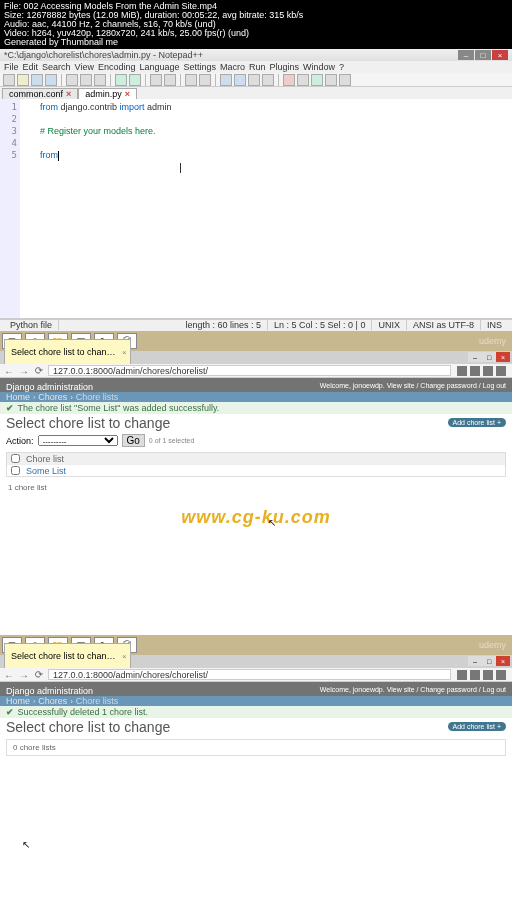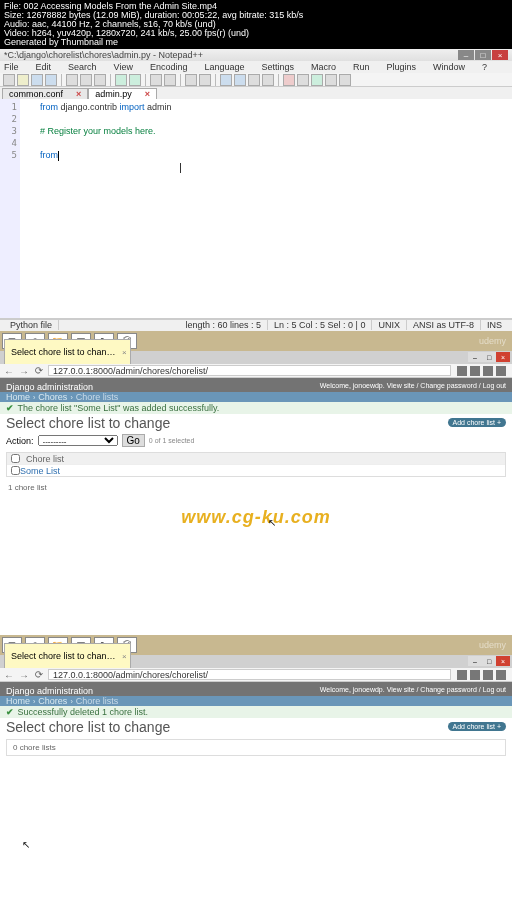--- a/index.html
+++ b/index.html
@@ -5,30 +5,30 @@
 *{margin:0;padding:0;box-sizing:border-box;font-family:Tahoma,Arial,sans-serif;font-size:9px}
 body{width:512px;background:#fff}
 .console{background:#000;color:#fff;padding:2px 4px;font-family:Consolas,monospace;font-size:8px;line-height:9px}
 .console div{white-space:nowrap;overflow:hidden}
 .npp-title{background:linear-gradient(#f0f0f0,#e0e0e0);height:12px;display:flex;align-items:center;padding:0 4px;font-size:8px;color:#444}
 .npp-title .spacer{flex:1}
 .winbtn{width:16px;height:10px;display:inline-flex;align-items:center;justify-content:center;font-size:8px;margin-left:1px}
 .winbtn.min{background:#888;color:#fff}
 .winbtn.max{background:#888;color:#fff}
 .winbtn.close{background:#c84040;color:#fff}
-.npp-menu{background:#f0f0f0;height:12px;display:flex;align-items:center;padding:0 4px;font-size:8px;gap:17px;color:#333}
+.npp-menu{background:#f0f0f0;height:12px;display:flex;align-items:center;padding:0 4px;font-size:8px;gap:4px;color:#333}
 .npp-toolbar{background:#f4f4f4;height:14px;display:flex;align-items:center;padding:0 3px;gap:2px;border-bottom:1px solid #ccc}
 .tbicon{width:12px;height:12px;display:inline-block;background:#ddd;border:1px solid #aaa}
 .tbicon.blue{background:#cde}
 .tbicon.green{background:#ced}
 .tbicon.red{background:#ecc}
 .tbicon.yellow{background:#eec}
 .tbsep{width:1px;height:12px;background:#bbb;margin:0 2px}
 .npp-tabs{height:12px;background:#f0f0f0;display:flex;align-items:flex-end;padding-left:2px}
-.npp-tab{background:#fff;border:1px solid #aaa;border-bottom:none;padding:0 6px;font-size:8px;display:flex;align-items:center;gap:13px;height:11px}
+.npp-tab{background:#fff;border:1px solid #aaa;border-bottom:none;padding:0 6px;font-size:8px;display:flex;align-items:center;gap:3px;height:11px}
 .npp-tab .x{color:#c44;font-weight:bold}
 .npp-tab.inactive{background:#e8e8e8}
 .npp-editor{display:flex;height:220px;background:#fff;border-bottom:1px solid #ccc}
 .gutter{width:20px;background:#eef;color:#888;text-align:right;padding:2px 3px;font-family:Consolas,monospace;font-size:9px;line-height:12px}
 .code{flex:1;padding:2px 20px;font-family:Consolas,monospace;font-size:9px;line-height:12px;color:#333;position:relative}
 .code .kw{color:#0060c0}
 .code .cm{color:#088040}
 .cursor{display:inline-block;width:1px;height:10px;background:#000;vertical-align:middle}
 .textcur{position:absolute;left:160px;top:64px;width:1px;height:10px;background:#333}
 .npp-status{height:12px;background:#f0f0f0;border-top:1px solid #ccc;display:flex;align-items:flex-start;font-size:8px;color:#333;padding:0 4px}
@@ -60,21 +60,21 @@
 .section-title{font-size:14px;color:#555;padding:1px 6px;font-weight:normal}
 .actionrow{display:flex;align-items:center;padding:2px 6px;font-size:8px;gap:4px}
 .actionrow select{font-size:8px;height:11px;width:80px}
 .actionrow .go{background:#ddd;border:1px solid #aaa;padding:0 4px;font-size:10px}
 .actionrow .cnt{color:#888;font-size:7px}
 .addbtn{position:absolute;right:6px;background:#417690;color:#fff;font-size:7px;padding:1px 5px;border-radius:6px}
 .relpos{position:relative}
 .table{margin:3px 6px;border:1px solid #ddd}
 .thr{background:#f0f0f0;height:11px;display:flex;align-items:center;padding:0 4px;font-size:8px;color:#666;gap:6px}
 .thr input{width:9px;height:9px}
-.trow{height:12px;display:flex;align-items:center;padding:0 4px;font-size:8px;border-top:1px solid #eee}
+.trow{height:12px;display:flex;align-items:center;padding:0 4px;font-size:8px;gap:6px;border-top:1px solid #eee}
 .trow input{width:9px;height:9px}
 .trow a{color:#3070b0}
 .count{padding:3px 8px;font-size:8px;color:#666}
 .whitespace{height:140px;position:relative}
 .watermark{position:absolute;left:50%;top:12px;transform:translateX(-50%);font-size:18px;color:#e8b020;font-weight:bold;font-style:italic;letter-spacing:1px}
 .ptr{position:absolute;font-size:10px;color:#000}
 .django2-ws{height:190px;position:relative}
 </style>
 </head>
 <body>

